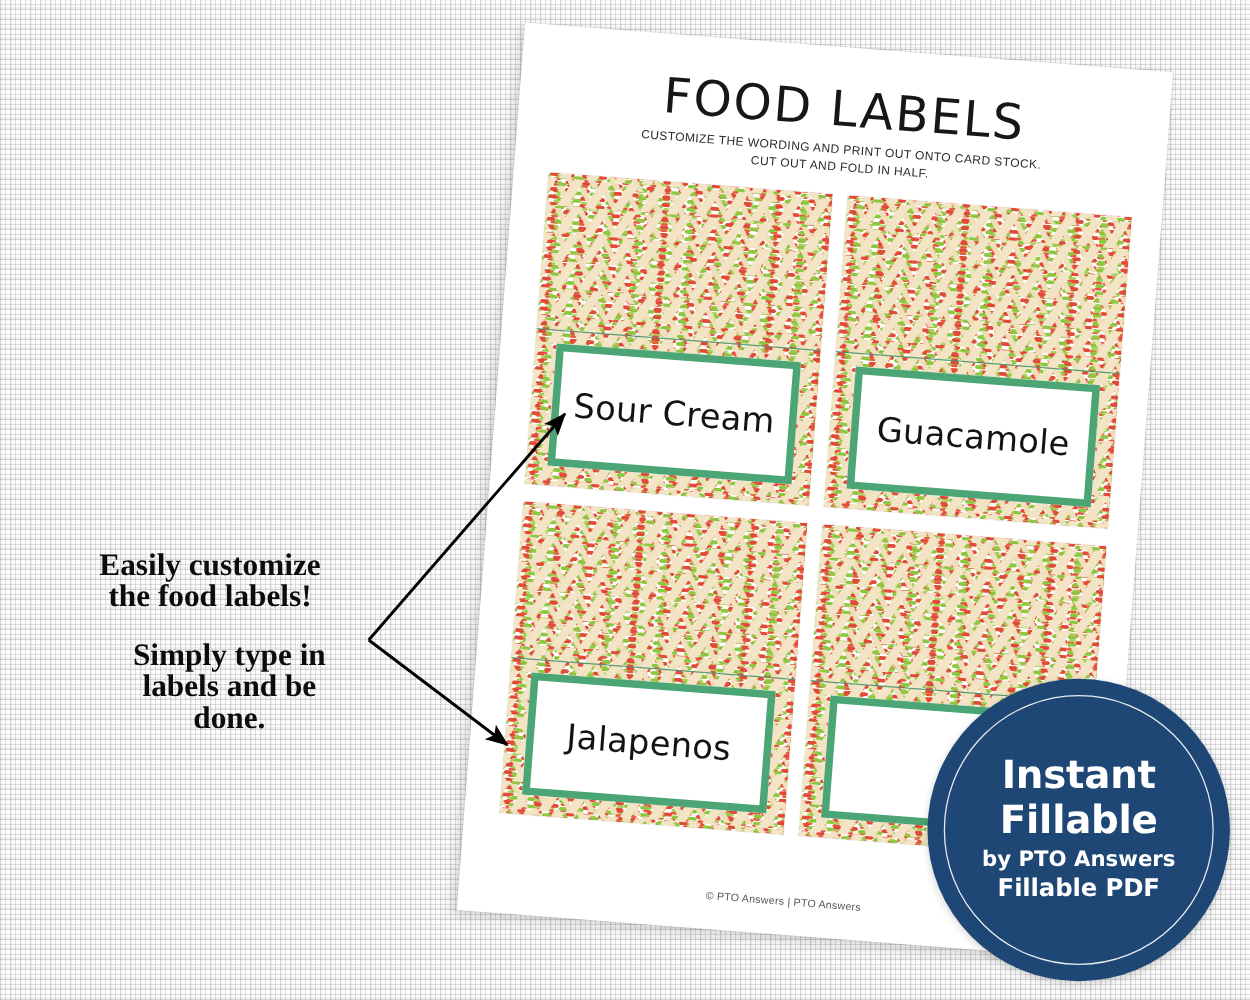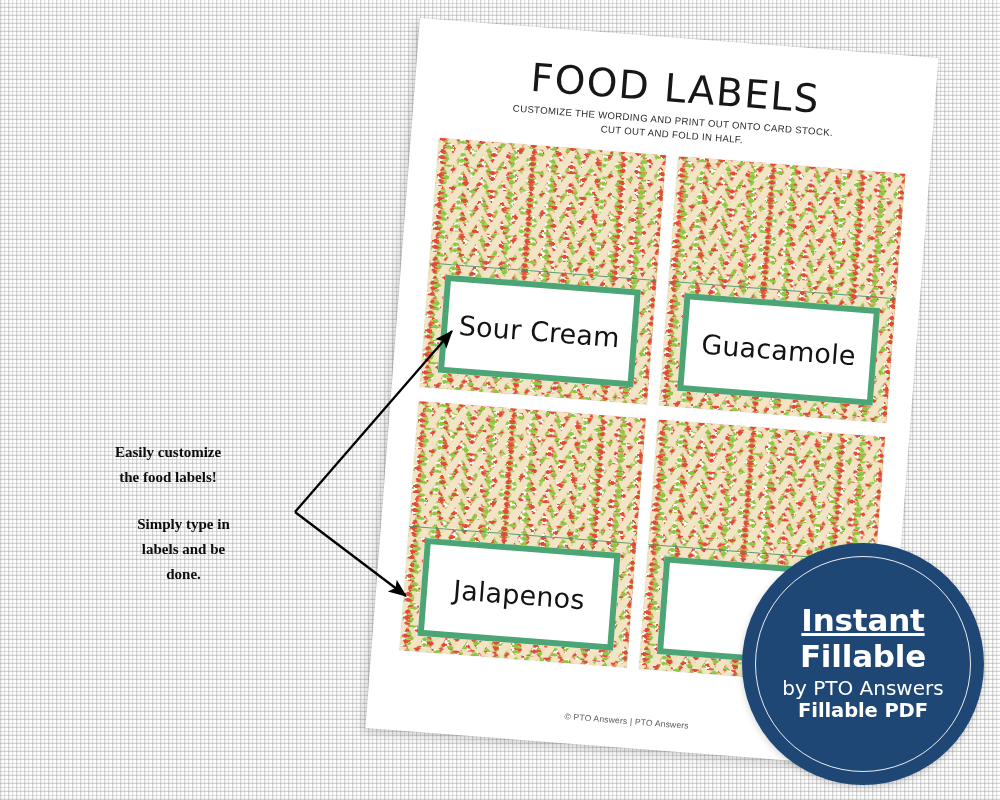--- a/index.html
+++ b/index.html
@@ -104,21 +104,21 @@
 
   .sheet-footer{
     position:absolute;left:0;right:0;bottom:22px;text-align:center;
     font-size:8.5px;color:#555558;letter-spacing:.2px;
   }
 
   
   #annotation{
     position:absolute;left:58px;top:440px;width:220px;text-align:center;
     font-family:"Liberation Serif", serif;
-    font-weight:700;color:#0c0c0c;font-size:15px;line-height:25px;
+    font-weight:700;color:#0c0c0c;font-size:25px;line-height:25px;
   }
   #annotation .blk2{margin-top:22px;margin-left:31px;}
 
   
   #arrows{position:absolute;left:0;top:0;width:1000px;height:800px;pointer-events:none;}
 
   
   #badge{
     position:absolute;left:742px;top:543px;width:242px;height:242px;
     border-radius:50%;background:#1e4775;
@@ -127,24 +127,24 @@
     color:#ffffff;text-align:center;
   }
   #badge .ring{
     position:absolute;left:13px;top:13px;right:13px;bottom:13px;
     border:1.6px solid rgba(255,255,255,.9);border-radius:50%;
   }
   #badge .l1,#badge .l2{
     font-family:"DejaVu Sans", sans-serif;font-weight:700;
     font-size:31px;line-height:36px;letter-spacing:-.2px;position:relative;
   }
-  #badge .l1{margin-top:-4px;text-decoration:underline;}
+  #badge .l1{margin-top:-4px;}
   #badge .l3{
-    font-family:"DejaVu Sans", sans-serif;font-weight:400;
-    font-size:20px;line-height:22px;margin-top:3px;position:relative;
+    font-family:"DejaVu Sans", sans-serif;font-weight:700;
+    font-size:17px;line-height:22px;margin-top:3px;position:relative;
   }
   #badge .l4{
     font-family:"DejaVu Sans", sans-serif;font-weight:700;
     font-size:19.5px;position:relative;letter-spacing:-.1px;
   }
 </style>
 </head>
 <body>
 
 <div id="canvas"></div>

